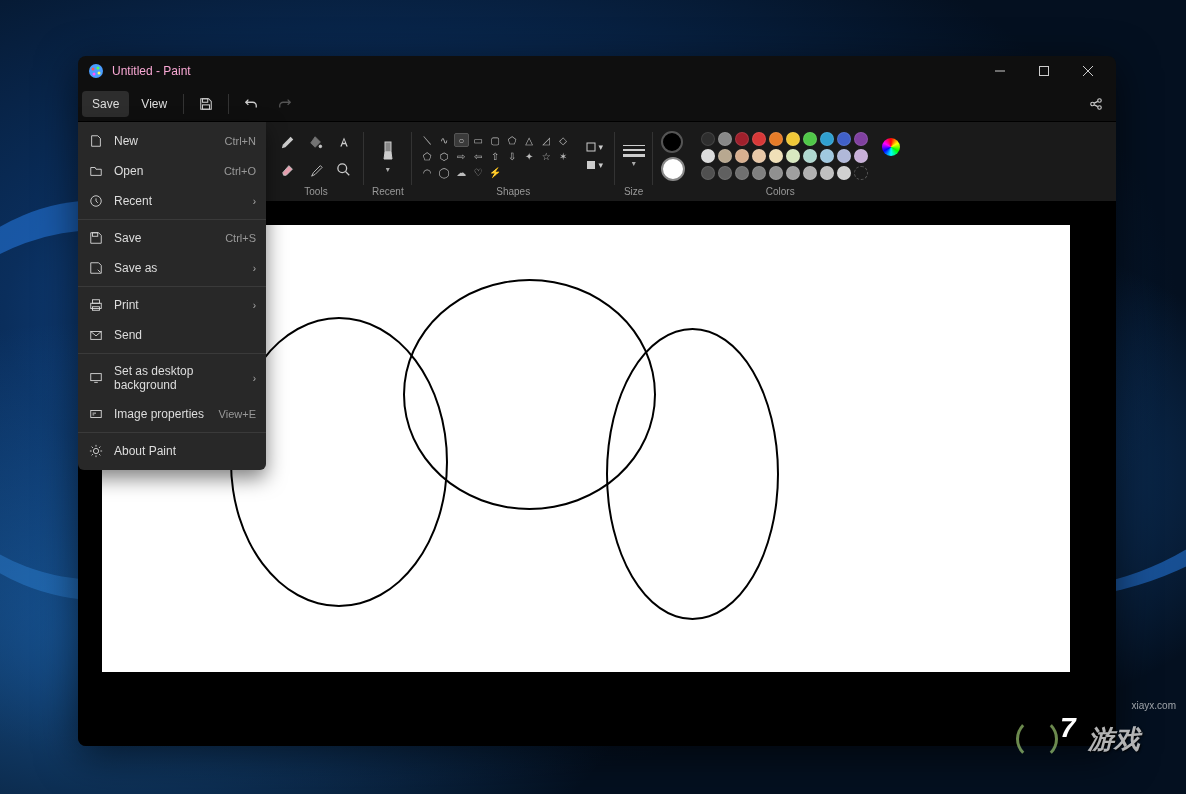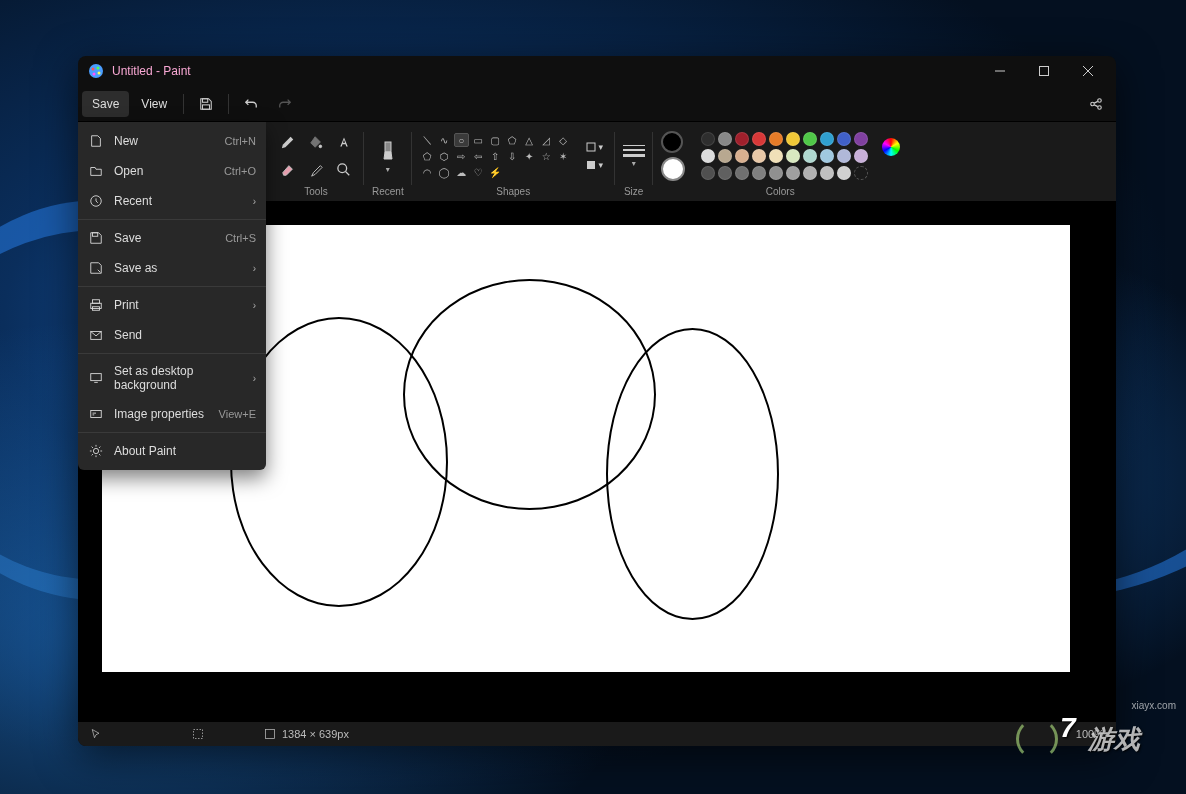--- a/index.html
+++ b/index.html
@@ -310,40 +310,20 @@
   </div>
 
   <div class="canvas-area">
     <div class="canvas">
       <div class="ellipse" style="left:128px;top:92px;width:218px;height:290px;"></div>
       <div class="ellipse" style="left:301px;top:54px;width:253px;height:231px;"></div>
       <div class="ellipse" style="left:504px;top:103px;width:173px;height:292px;"></div>
     </div>
   </div>
 
-  <div class="statusbar">
-    <div class="sb-item">
-        <svg width="12" height="12" viewBox="0 0 16 16" fill="none" stroke="currentColor">
-          <path d="M3 2l3 11 2-4 4-2z"></path>
-        </svg>
-      </div>
-    <div class="sb-item" style="margin-left:60px;">
-        <svg width="12" height="12" viewBox="0 0 16 16" fill="none" stroke="currentColor" stroke-dasharray="2">
-          <rect x="2" y="2" width="12" height="12"></rect>
-        </svg>
-      </div>
-    <div class="sb-item" style="margin-left:30px;">
-        <svg width="12" height="12" viewBox="0 0 16 16" fill="none" stroke="currentColor">
-          <rect x="2" y="2" width="12" height="12"></rect>
-        </svg>
-        <span>1384 × 639px</span>
-      </div>
-    <div class="sb-spacer"></div>
-    <div class="sb-item">100%</div>
-  </div>
 
   <div class="file-menu">
     <div class="fm-item">
       <span class="fm-icon">
           <svg width="14" height="14" viewBox="0 0 16 16" fill="none" stroke="currentColor">
             <path d="M3 2h7l3 3v9H3z"></path>
           </svg>
         </span>
       <span class="fm-label">New</span>
       <span class="fm-accel">Ctrl+N</span>

